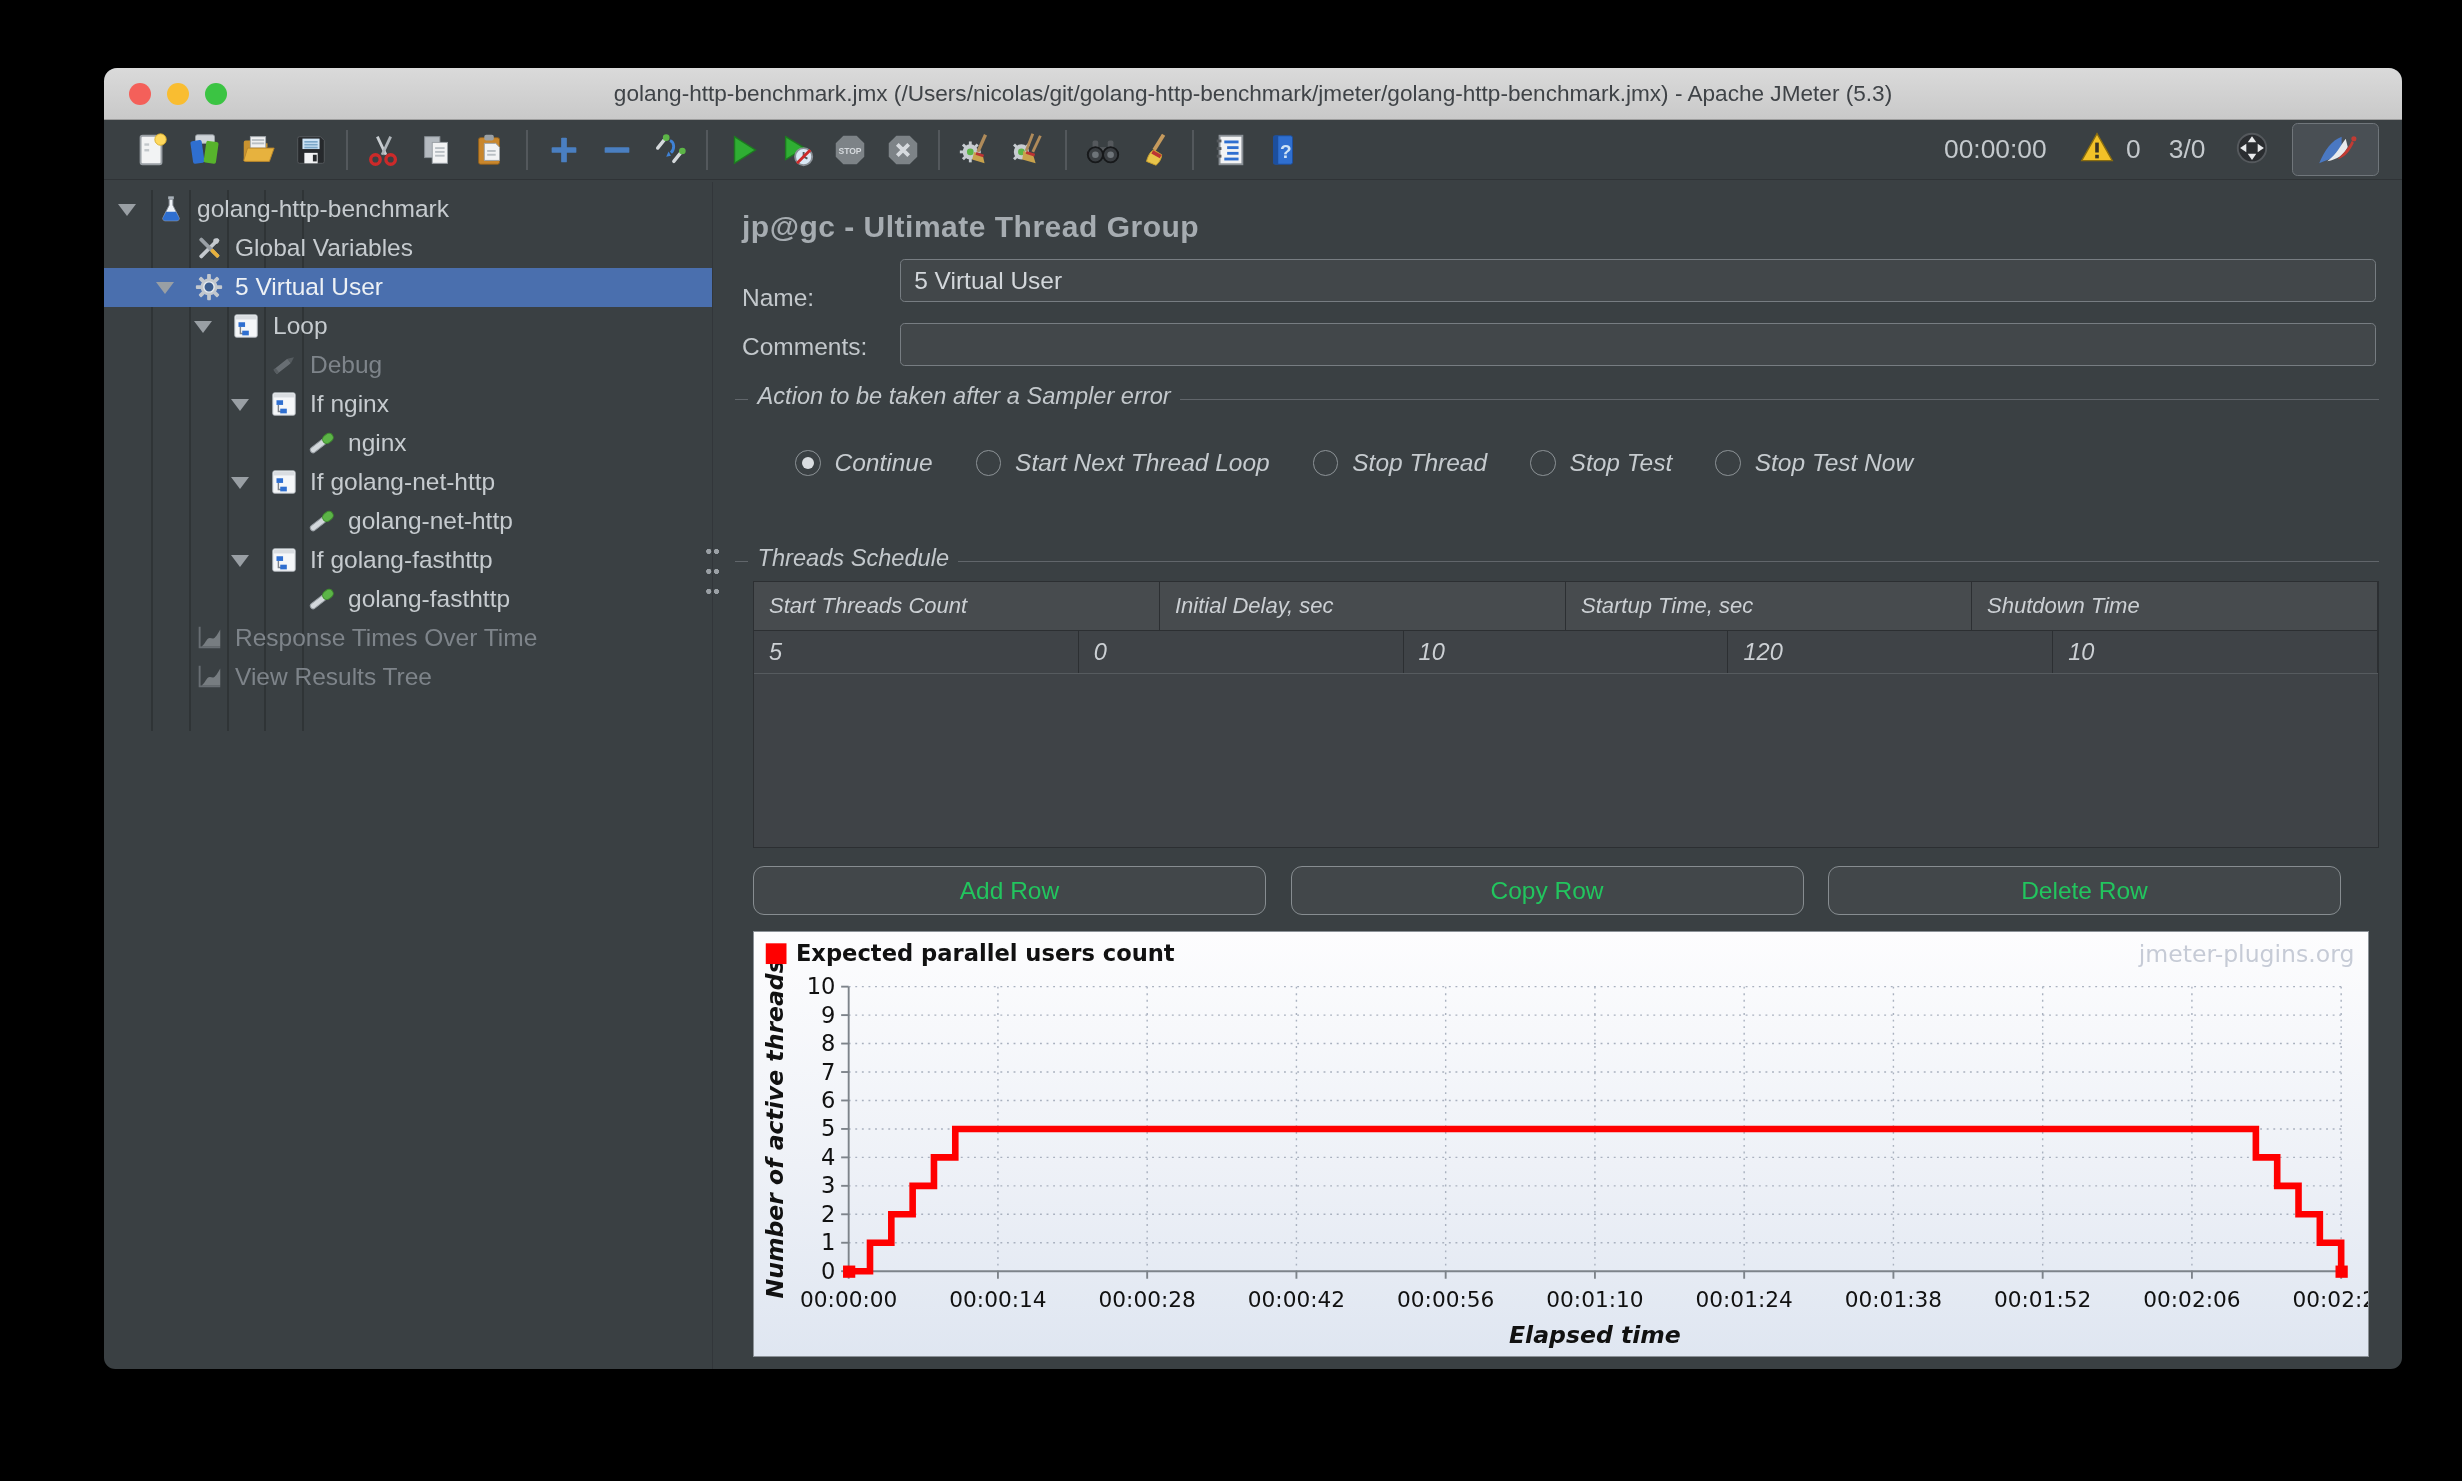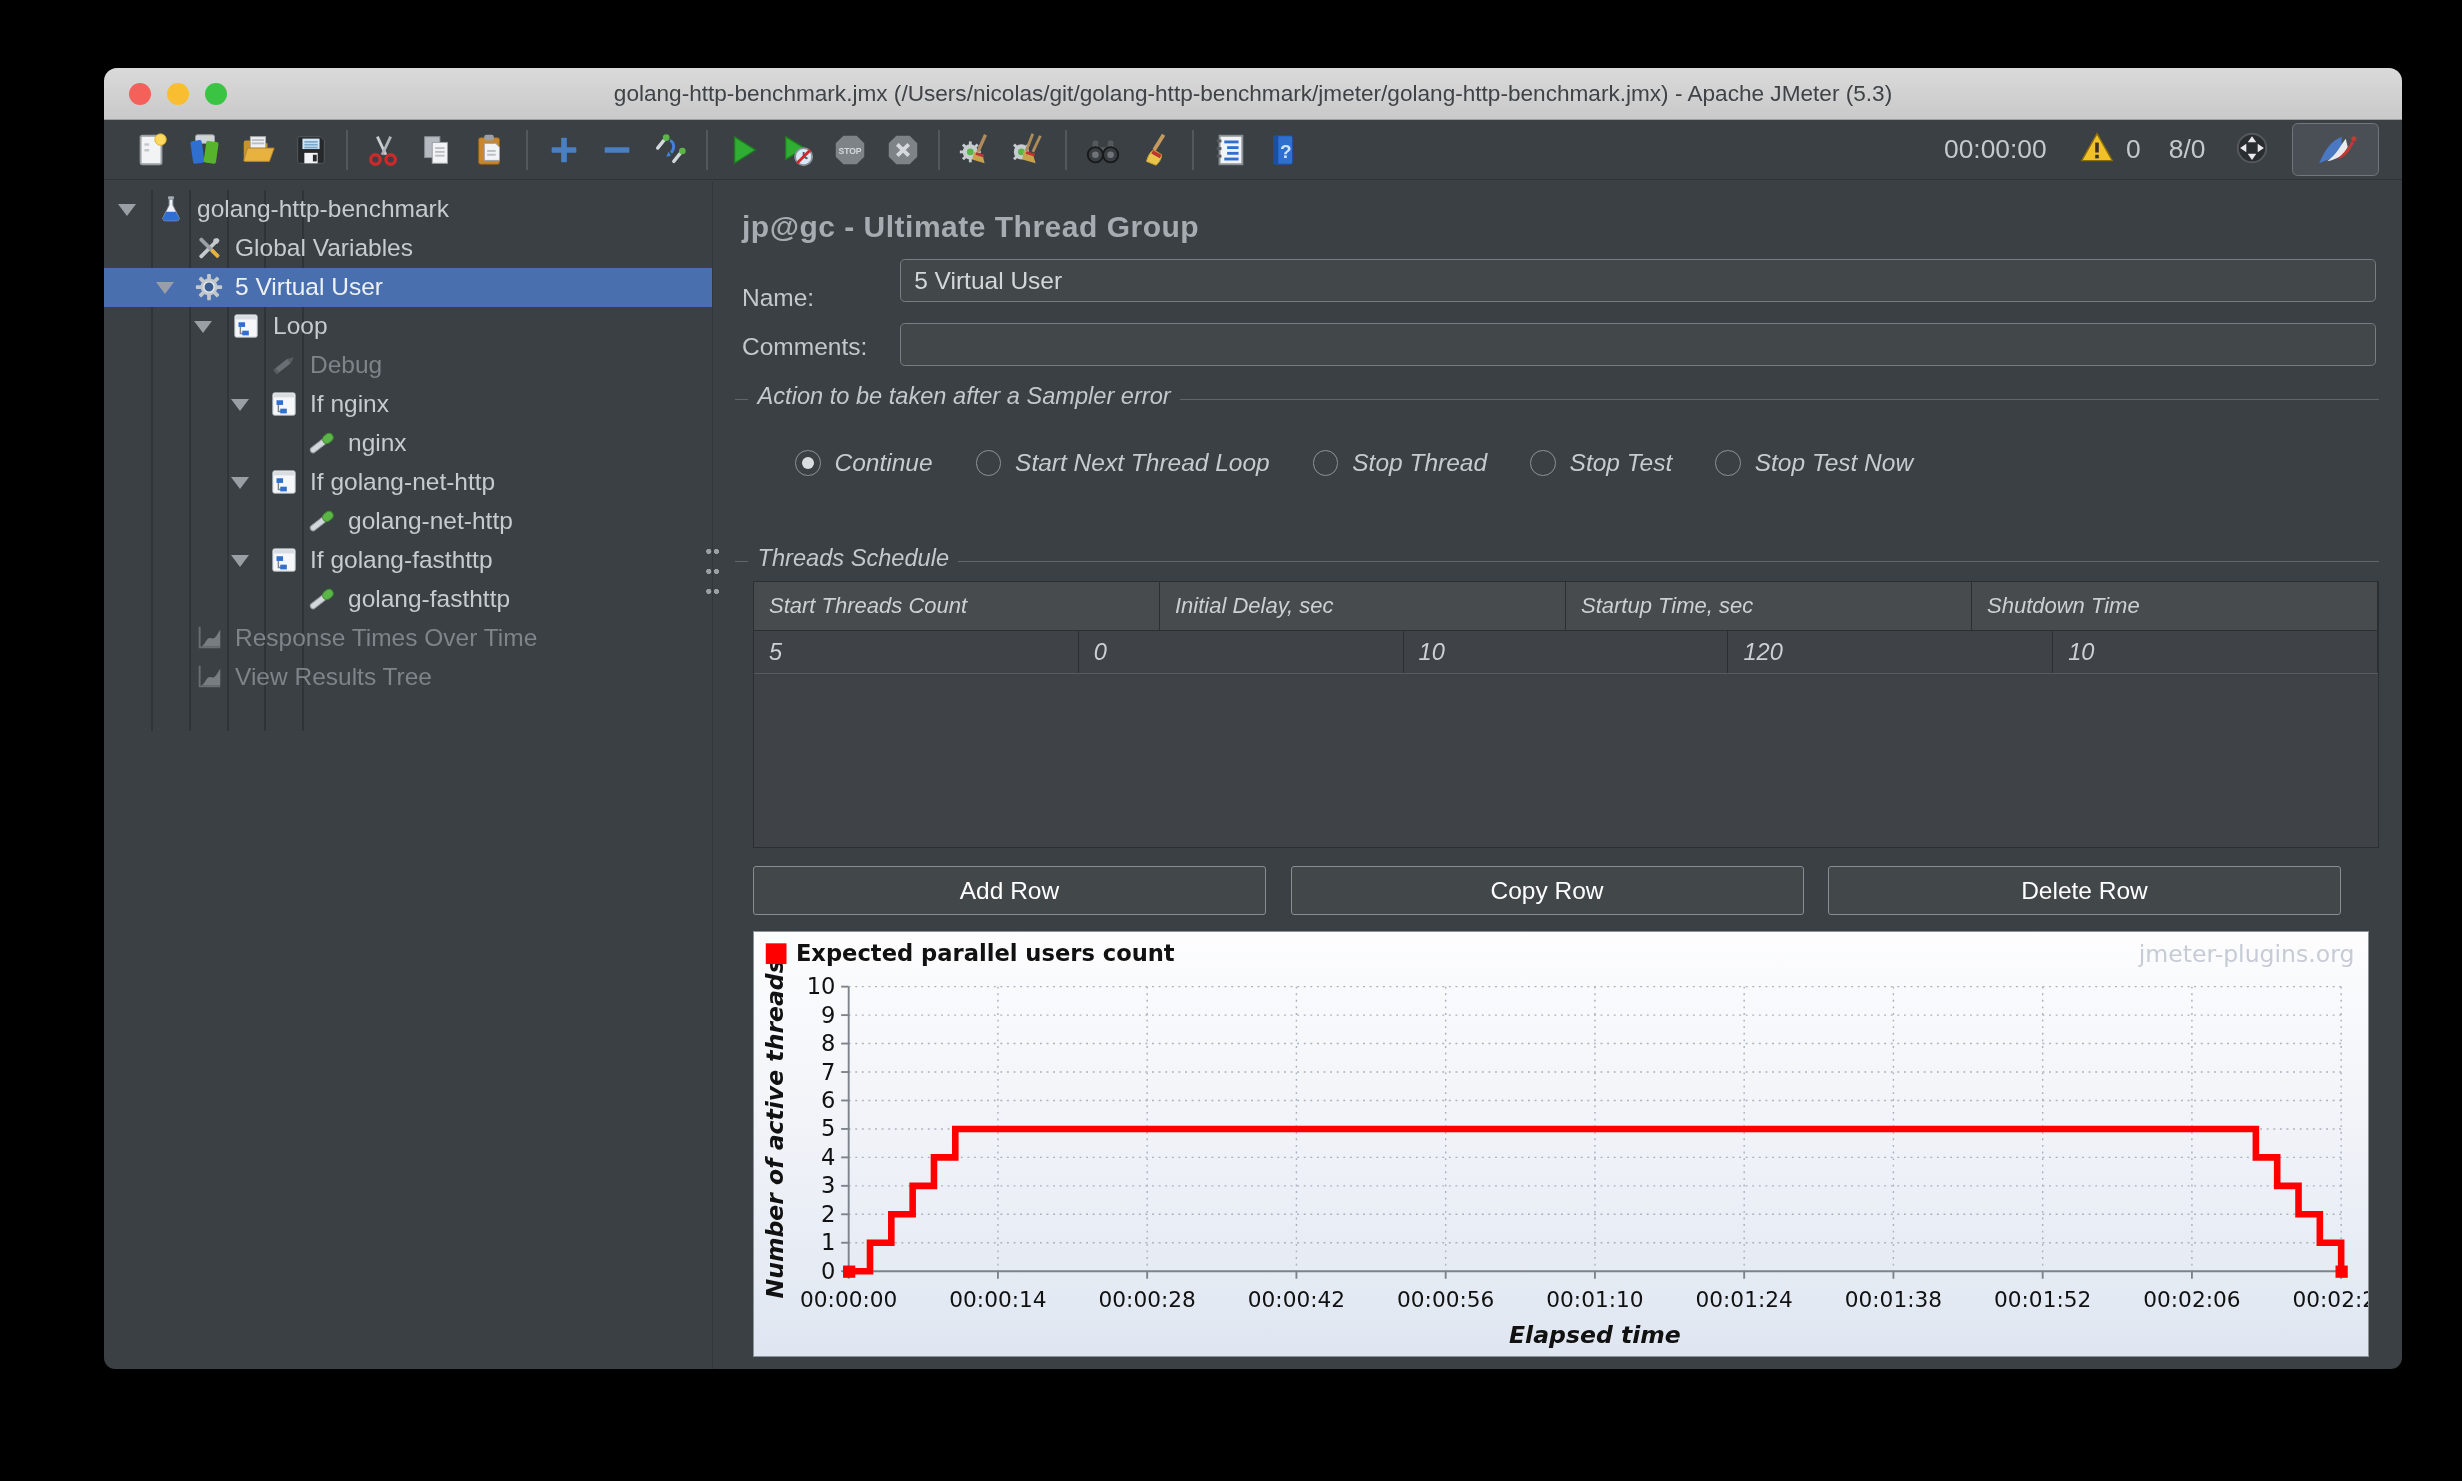--- a/index.html
+++ b/index.html
@@ -46,21 +46,21 @@
   .radio { display:flex; align-items:center; gap:14px; font-size:24.5px; color:#c6cbcf; cursor:default; }
   .rdot { width:25.5px; height:25.5px; border:1.9px solid #8d9397; border-radius:50%; background:#3a4043; position:relative; flex:none; }
   .rdot.on::after { content:""; position:absolute; inset:5.7px; border-radius:50%; background:#d9dde0; }
   #schedBox { left:21px; top:379px; width:1644px; height:311px; }
   .jtable { position:absolute; left:18px; right:0; top:19px; height:267px; background:#3f4347; border:0.9px solid #2c2f32; overflow:hidden; }
   .thead { display:flex; height:49px; background:#474b4e; border-bottom:0.9px solid #2c2f32; }
   .th { flex:1; display:flex; align-items:center; padding:0 15px; font-size:22px; color:#ccd0d4; border-right:0.9px solid #2c2f32; }
   .tdrow { display:flex; height:43px; border-bottom:0.9px solid #565b5f; }
   .td { flex:1; display:flex; align-items:center; padding:0 15px; font-size:23.6px; color:#ccd0d4; border-right:0.9px solid #2c2f32; }
   .btnrow { position:absolute; left:39px; top:684px; width:1588px; display:flex; gap:24.5px; }
-  .jbtn { flex:1; height:49px; background:#42474a; border:1.9px solid #878d91; border-radius:3px; color:#ffffff; font-size:24.5px; display:flex; align-items:center; justify-content:center; cursor:default; }
+  .jbtn { flex:1; height:49px; background:#42474a; border:1.9px solid #878d91; border-radius:11px; color:#22c55e; font-size:24.5px; display:flex; align-items:center; justify-content:center; cursor:default; }
   .chartbox { position:absolute; left:39px; top:749px; width:1616px; height:426px; background:linear-gradient(180deg,#fdfdfe 0%,#eef1f7 55%,#dfe6f1 100%); border:0.9px solid #8b9197; }
 </style>
 </head>
 <body>
 
 <div class="window">
 
   <div class="titlebar">
     <div class="lights">
       <span class="light red"></span>
@@ -259,21 +259,21 @@
     <span class="tspacer"></span>
     <span class="timer">00:00:00</span>
     <span class="warnwrap">
       <span><svg width="36" height="36" viewBox="0 0 40 40">
             <path d="M20 4L37 34H3z" fill="#f2c128" stroke="#8a6d0f" stroke-width="1.5"></path>
             <rect x="18" y="14" width="4" height="11" fill="#3a3325"></rect>
             <rect x="18" y="27.5" width="4" height="4" fill="#3a3325"></rect>
           </svg></span>
       <span class="tcount">0</span>
     </span>
-    <span class="tcount threadswrap">8/0</span>
+    <span class="tcount threadswrap">3/0</span>
     <span><svg width="38" height="38" viewBox="0 0 40 40">
           <circle cx="20" cy="20" r="15" fill="#2a2d30" stroke="#55595d" stroke-width="2"></circle>
           <g fill="#e8eaec">
             <path d="M20 7.5l4.5 6.5h-9z"></path>
             <path d="M20 32.5L15.5 26h9z"></path>
             <path d="M7.5 20l6.5-4.5v9z"></path>
             <path d="M32.5 20L26 24.5v-9z"></path>
           </g>
         </svg></span>
     <span class="logobtn">

